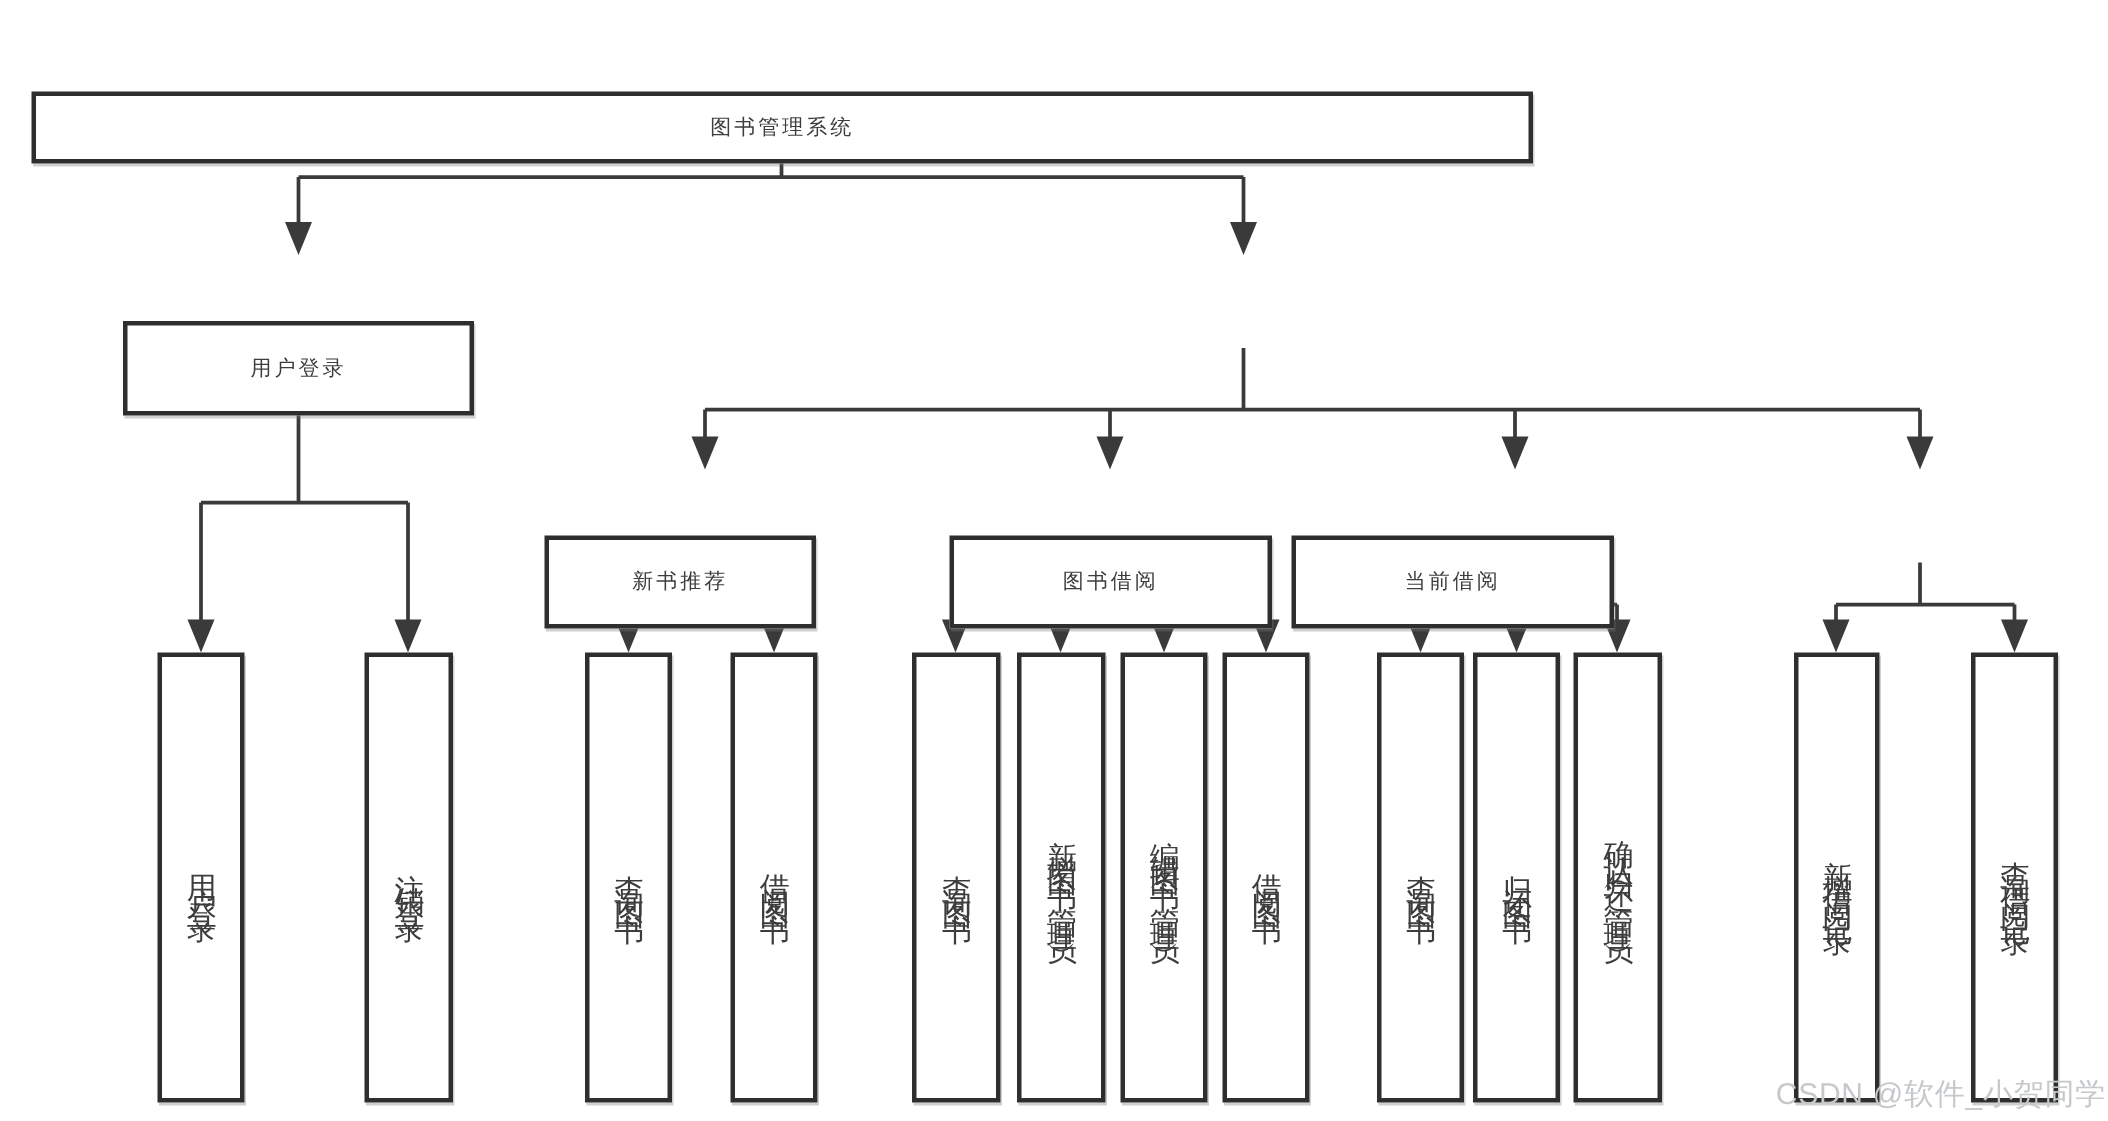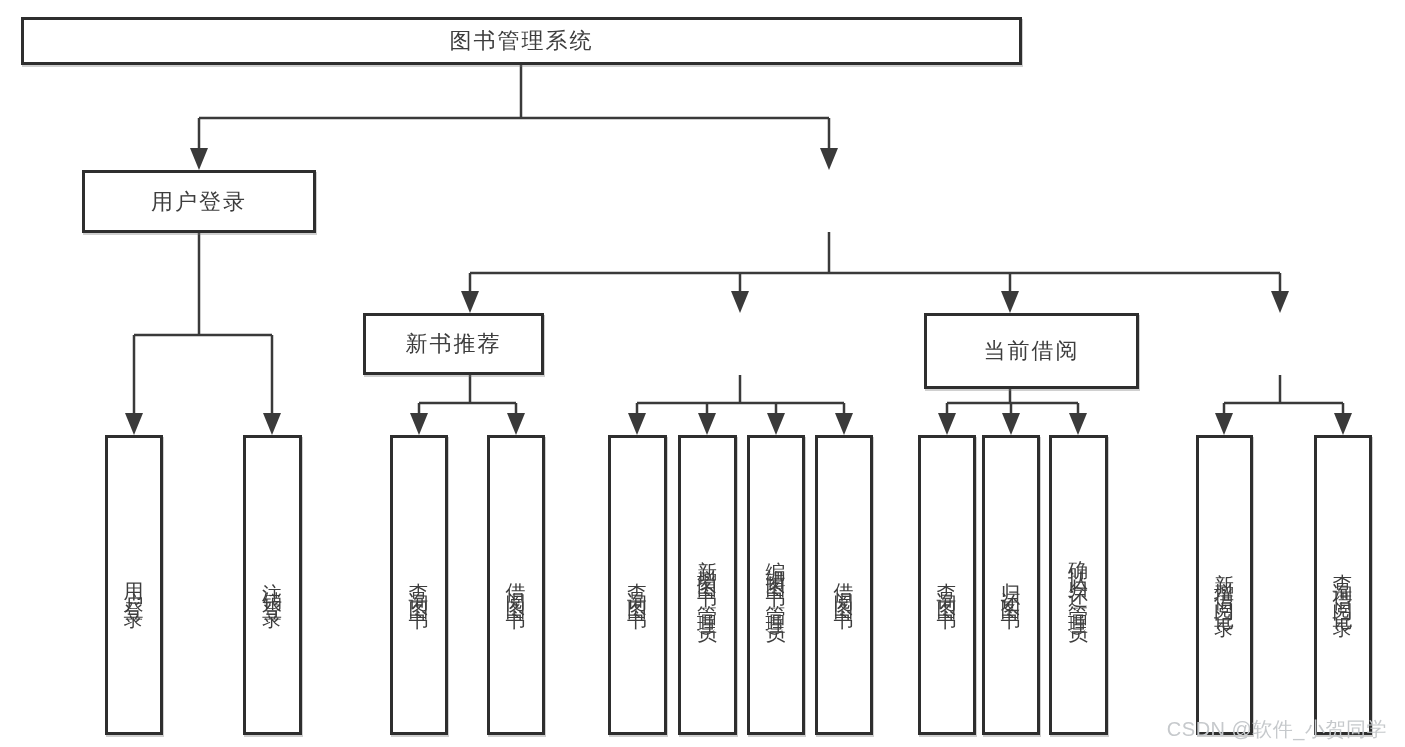--- a/index.html
+++ b/index.html
@@ -36,34 +36,35 @@
     background: #ffffff;
     border: 3px solid #2e2e2e;
     box-shadow: 1px 2px 0 rgba(120,120,120,0.35);
     display: flex;
     align-items: center;
     justify-content: center;
     z-index: 2;
     color: #3d3d3d;
   }
   .box.h {
-    font-size: 22px;
+    font-size: 14px;
     letter-spacing: 2px;
     white-space: nowrap;
+    margin-top: 44px;
   }
   .box.leaf {
     writing-mode: vertical-rl;
     text-orientation: mixed;
     font-size: 20px;
     letter-spacing: 9px;
     line-height: 1;
   }
   .watermark {
     position: absolute;
-    right: 18px;
+    right: 1px;
     top: 716px;
     z-index: 3;
     font-size: 20px;
     letter-spacing: 0.5px;
     color: #c6c9cc;
     font-family: "Liberation Sans", sans-serif;
     white-space: nowrap;
   }
 </style>
 </head>
@@ -151,21 +152,24 @@
     <span>图书管理系统</span>
   </div>
 
   <div class="box h" style="left:82px;top:170px;width:234px;height:63px">
     <span>用户登录</span>
   </div>
 
   <div class="box h" style="left:363px;top:313px;width:181px;height:62px">
     <span>新书推荐</span>
   </div>
-  <div class="box h" style="left:924px;top:313px;width:215px;height:76px">
+  <div class="box h" style="left:633px;top:313px;width:215px;height:62px">
+    <span>图书借阅</span>
+  </div>
+  <div class="box h" style="left:861px;top:313px;width:215px;height:62px">
     <span>当前借阅</span>
   </div>
 
   <div class="box leaf" style="left:105px;top:435px;width:58px;height:300px">
     <span>用户登录</span>
   </div>
   <div class="box leaf" style="left:243px;top:435px;width:59px;height:300px">
     <span>注销登录</span>
   </div>
 

